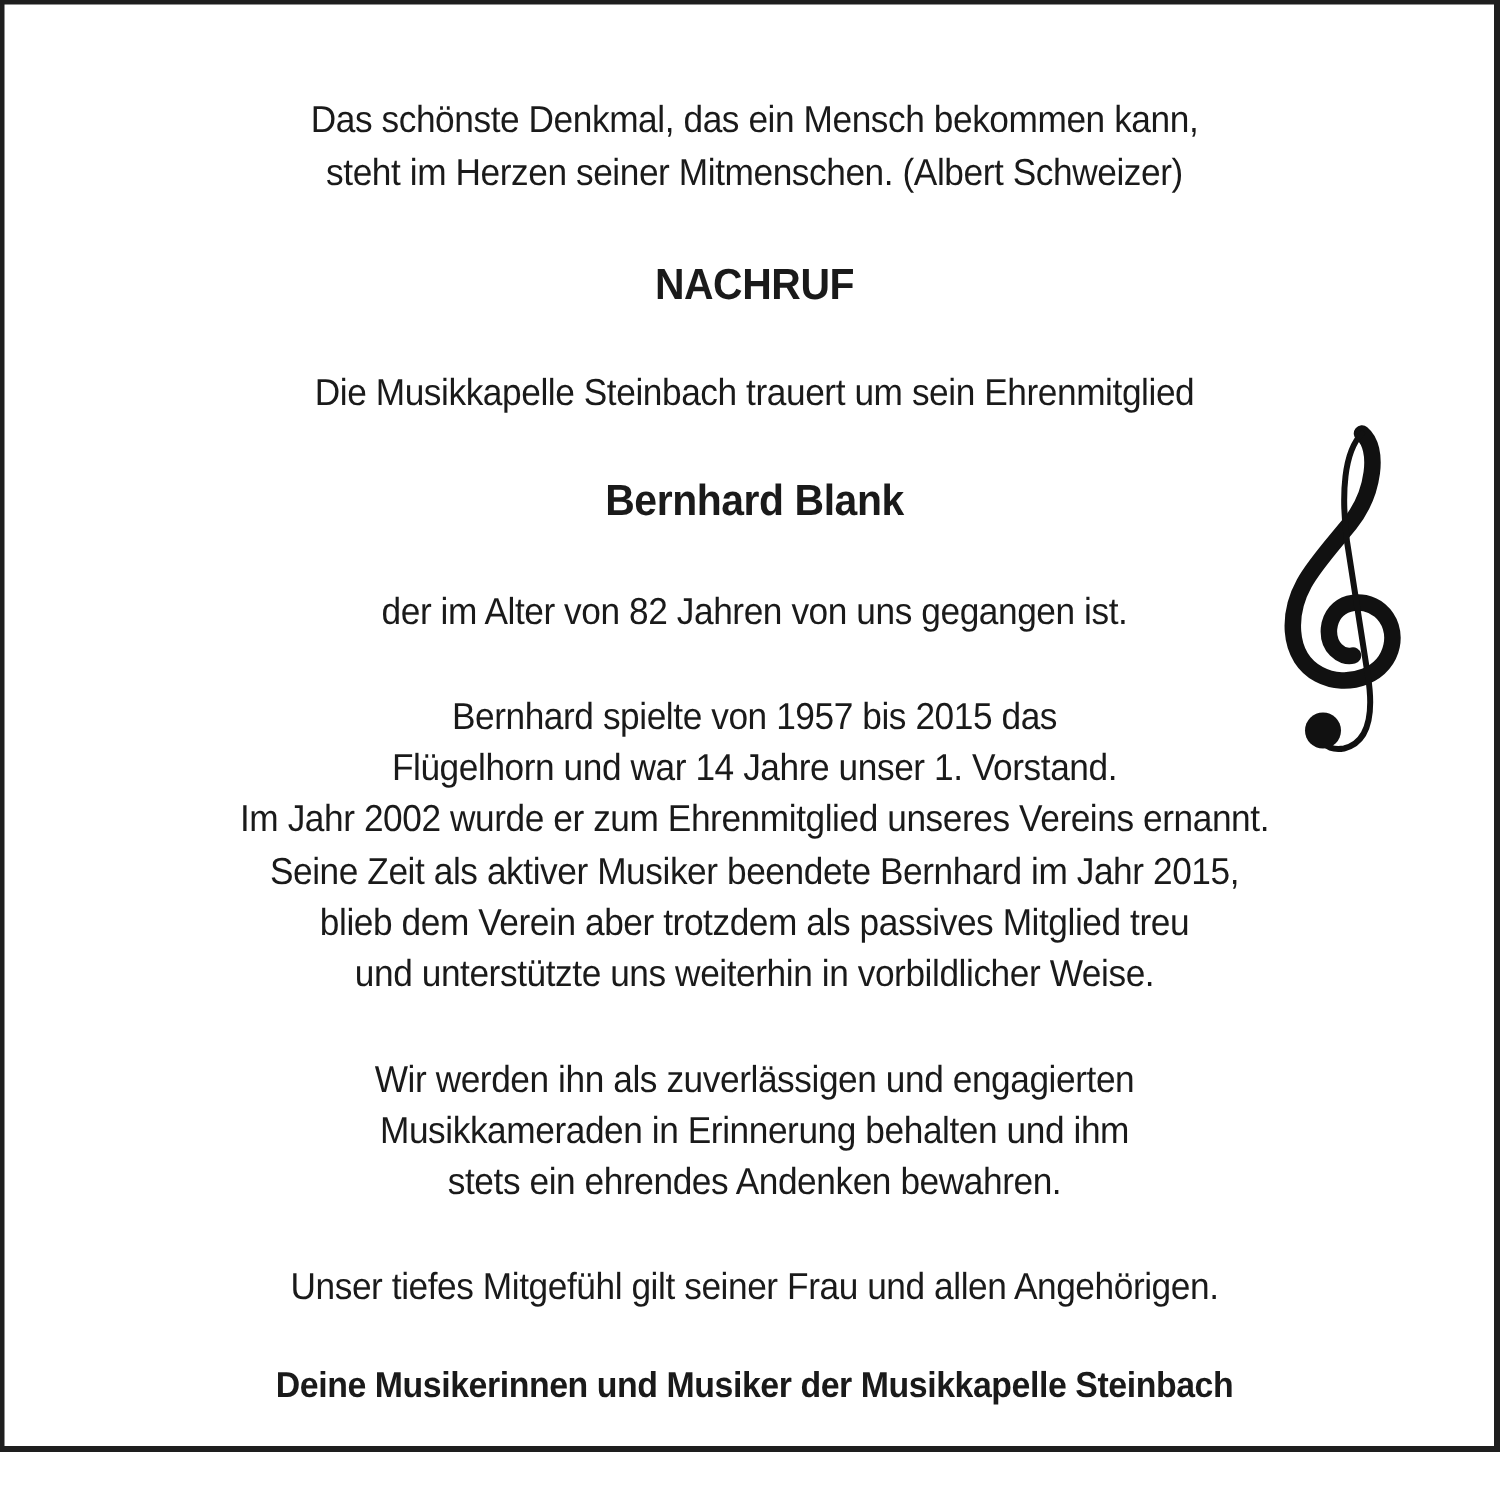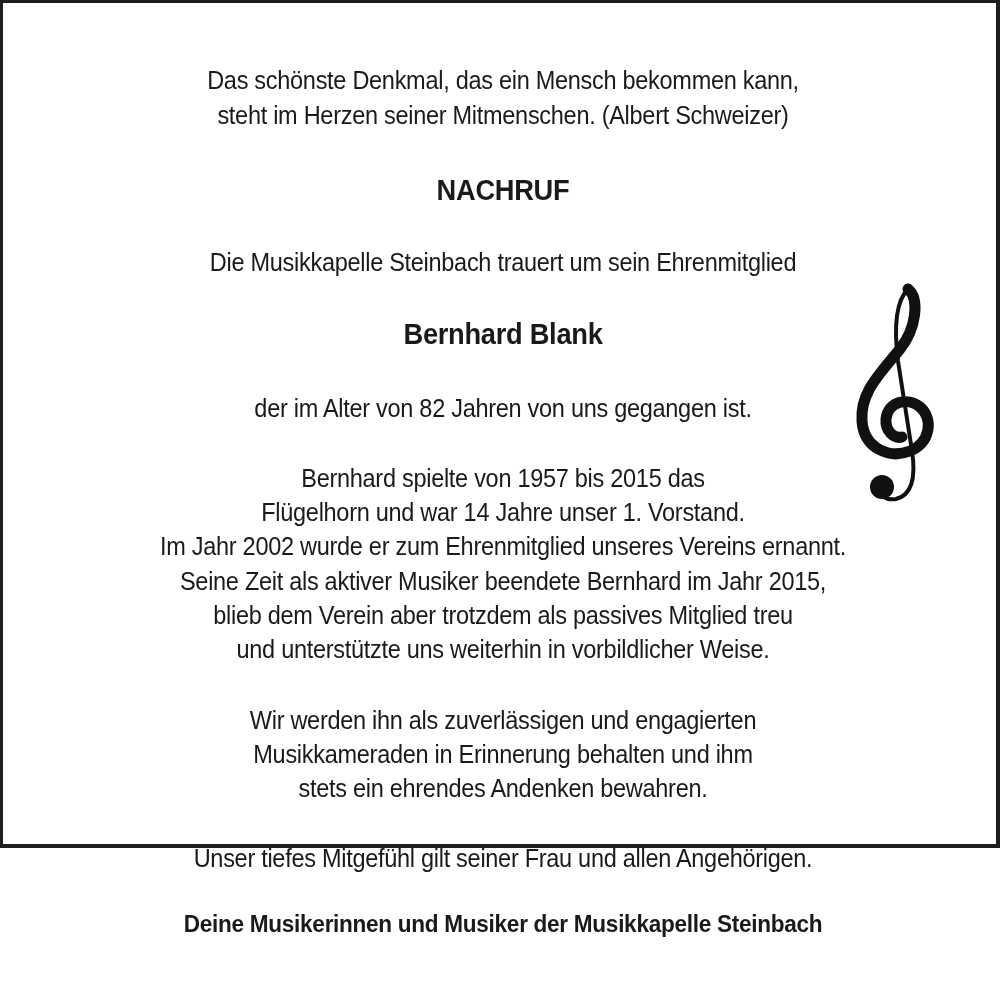--- a/index.html
+++ b/index.html
@@ -10,21 +10,21 @@
     body {
       width: 1000px;
       height: 1000px;
       position: relative;
       overflow: hidden;
     }
     .frame {
       position: absolute;
       left: 0; top: 0;
       width: 1000px;
-      height: 848px;
+      height: 968px;
       box-sizing: border-box;
       border: 3px solid #1e1e1e;
       border-right-width: 4px;
       border-bottom-width: 4px;
       background: #ffffff;
       color: #1a1a1a;
       font-family: "Liberation Sans", sans-serif;
     }
     .line {
       position: absolute;

